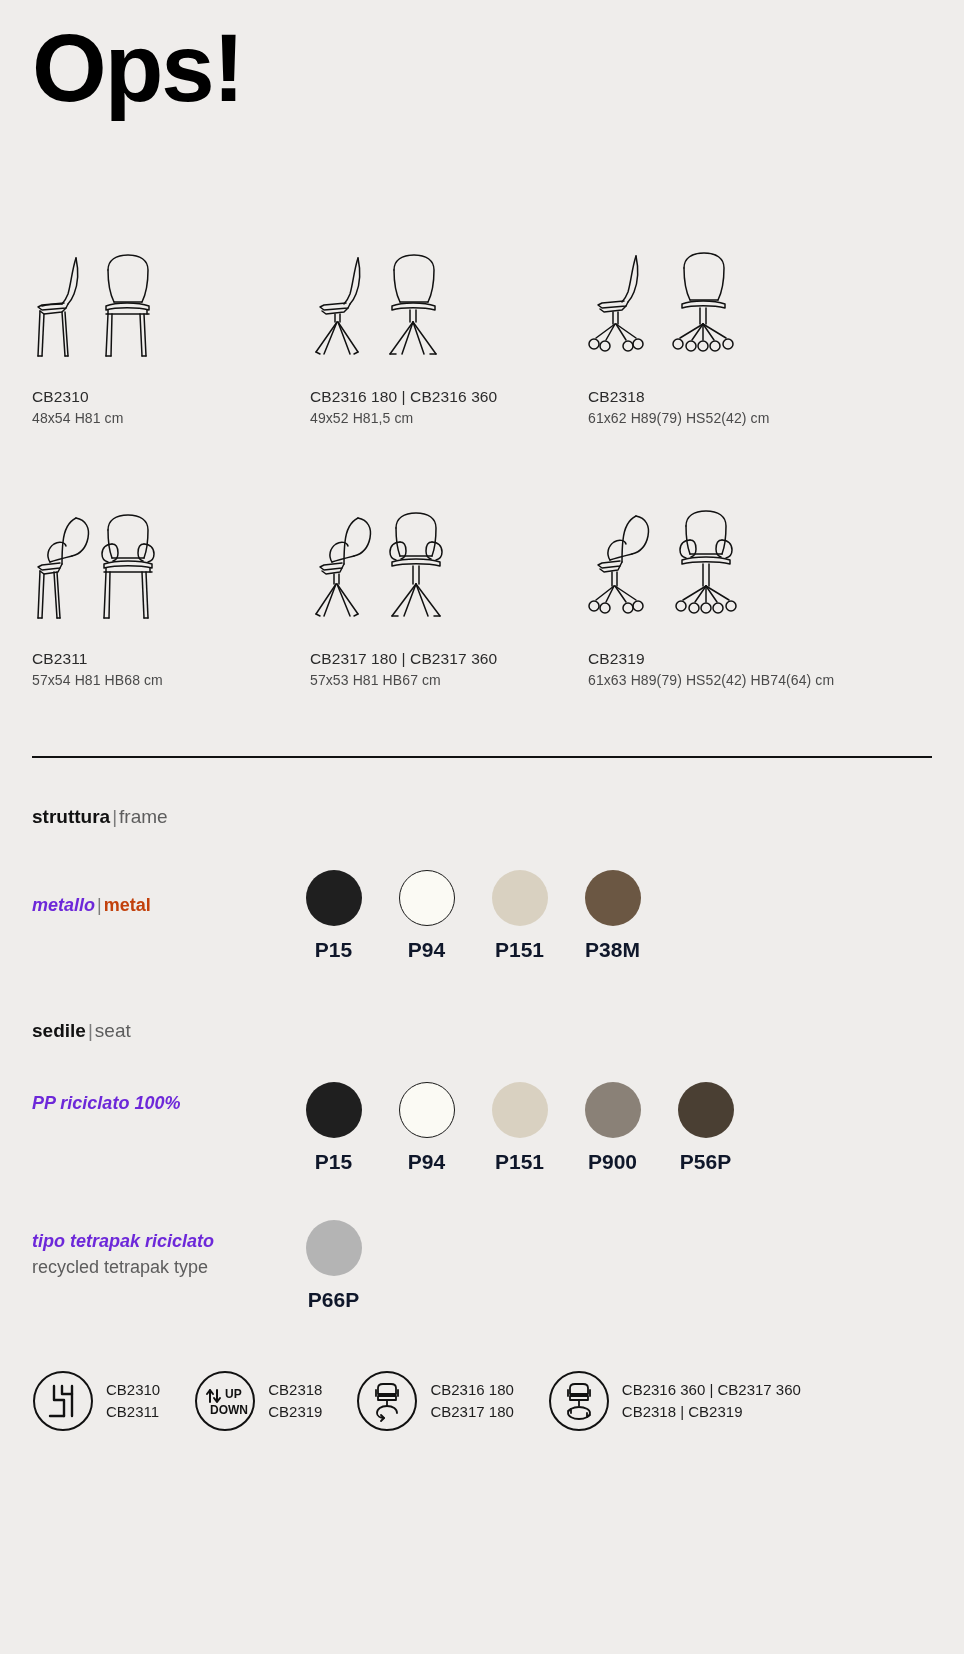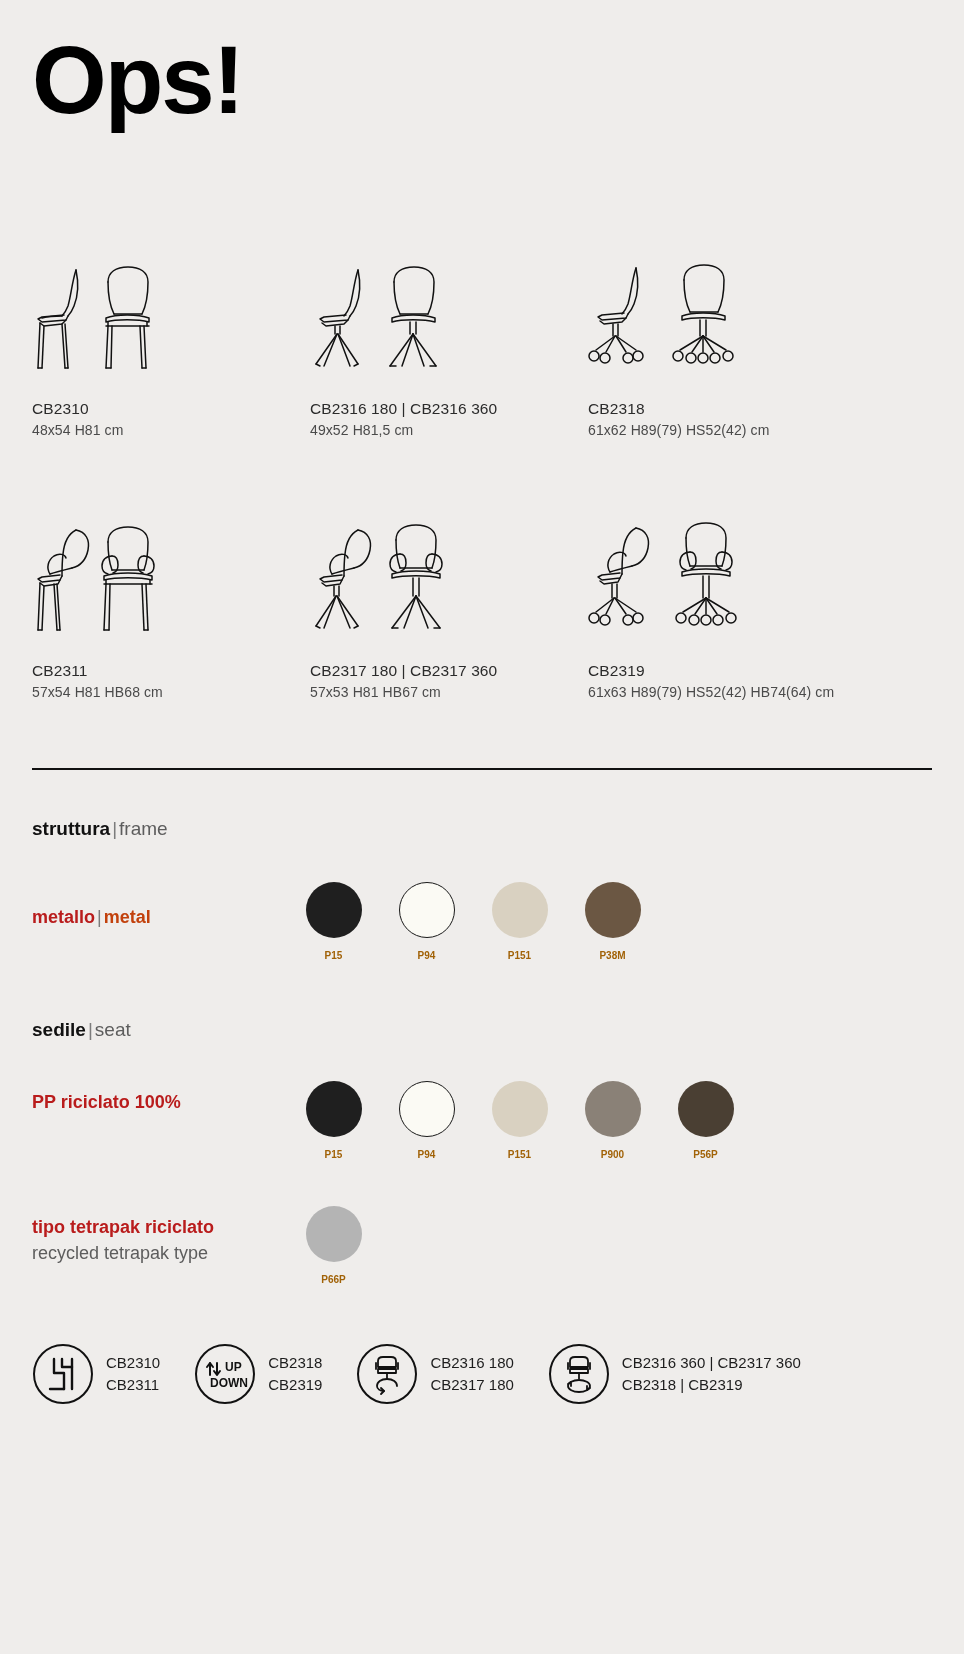--- a/index.html
+++ b/index.html
@@ -4,21 +4,21 @@
 <style>
   * { box-sizing: border-box; margin: 0; padding: 0; }
   html, body {
     width: 964px;
     background: #efedeb;
     font-family: "Liberation Sans", sans-serif;
     color: #1a1a1a;
   }
   body { width: 964px; min-height: 1654px; position: relative; overflow: hidden; }
 
-  .page { width: 964px; padding: 12px 32px; position: relative; }
+  .page { width: 964px; padding: 0 32px; position: relative; }
 
   
   .title {
     font-size: 96px;
     font-weight: 700;
     letter-spacing: -2px;
     line-height: 1;
     padding-top: 20px;
     color: #000;
   }
@@ -74,36 +74,36 @@
     align-items: flex-start;
     margin-bottom: 46px;
   }
   .mat-label {
     width: 255px;
     flex: 0 0 255px;
     font-size: 18px;
     line-height: 1.45;
     padding-top: 22px;
   }
-  .mat-label .it { font-weight: 700; color: #b91c1c; }
+  .mat-label .it { font-weight: 700; color: #6d28d9; font-style: italic; }
   .mat-label .sep { color: #7c7c7c; font-weight: 400; padding: 0 2px; }
   .mat-label .en { color: #c2410c; font-weight: 700; }
   .mat-label .en-block { display: block; color: #5d5d5d; font-weight: 400; }
 
   .swatches { display: flex; }
   .swatch { width: 93px; text-align: center; }
   .swatch .dot {
     width: 56px; height: 56px;
     border-radius: 50%;
     margin: 0 auto 12px auto;
   }
   .swatch .code {
-    font-size: 10px;
+    font-size: 21px;
     font-weight: 700;
-    color: #a16207;
+    color: #0f172a;
   }
 
   
   .features {
     margin-top: 58px;
     display: flex;
     align-items: flex-start;
   }
   .feature {
     display: flex;

